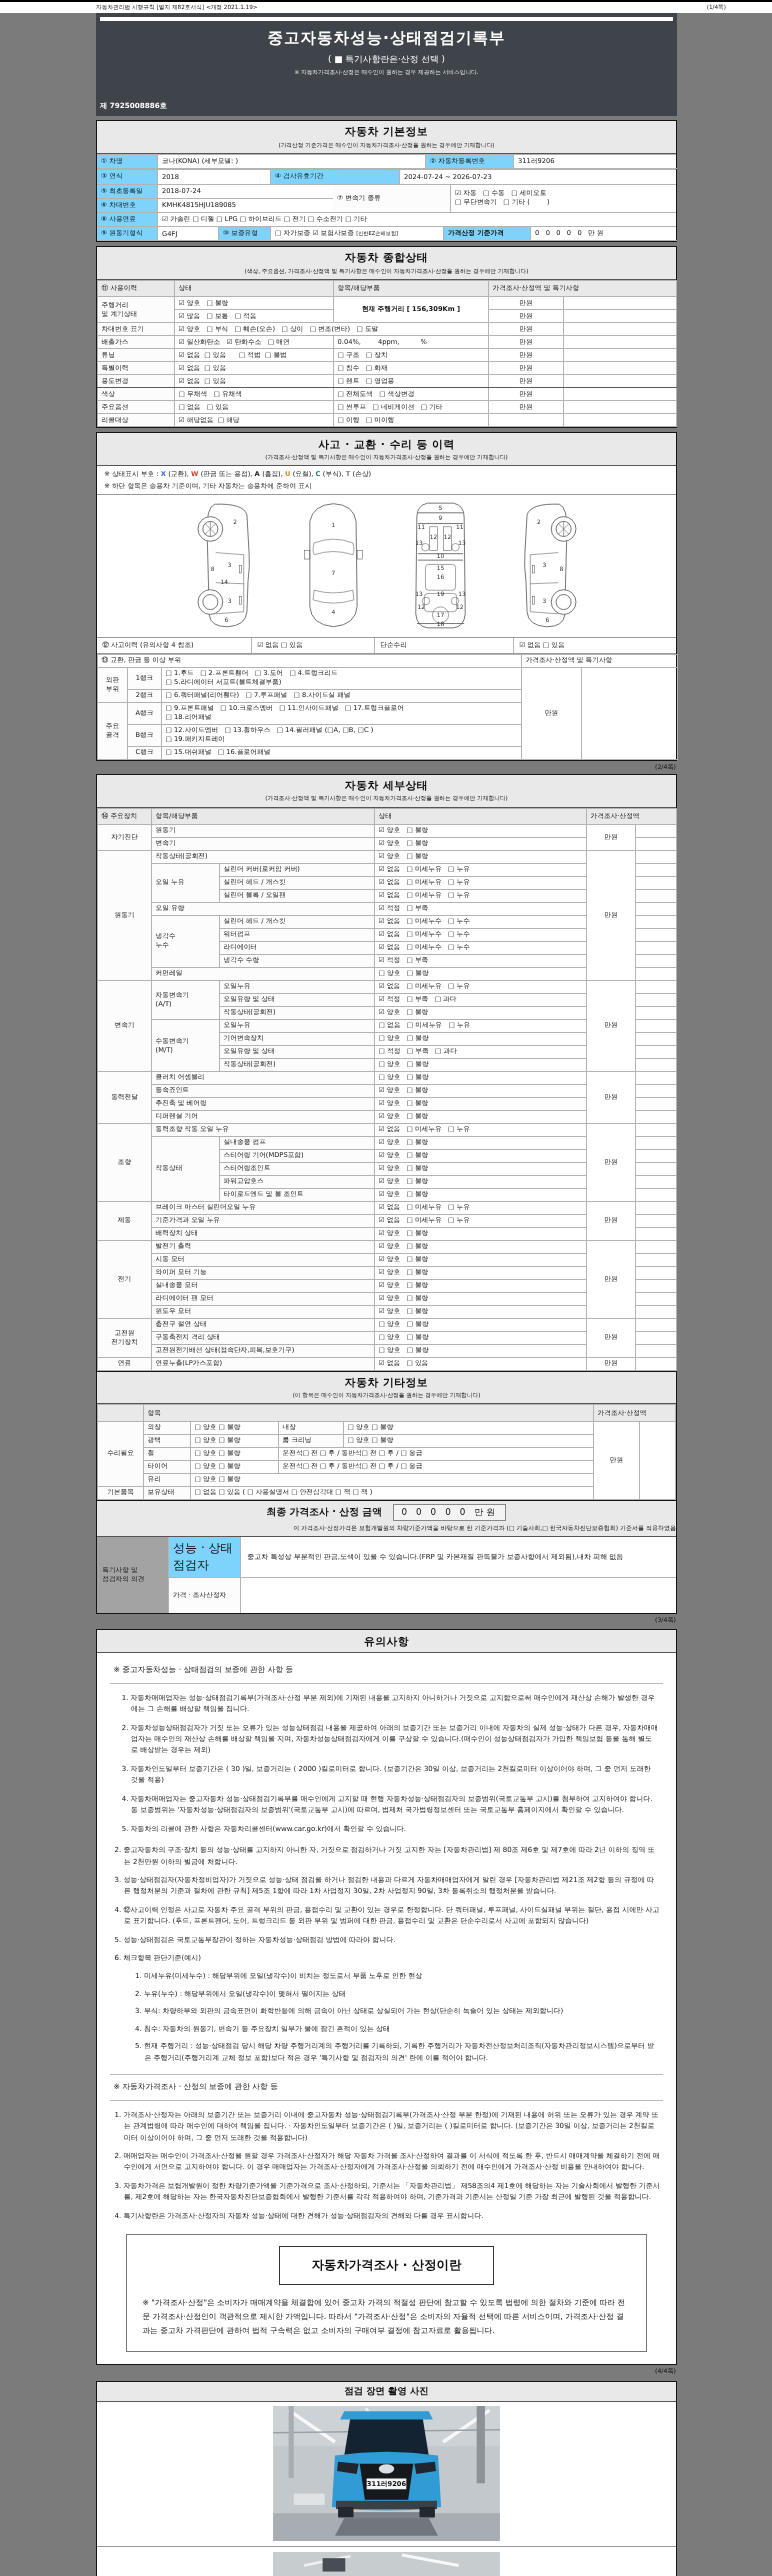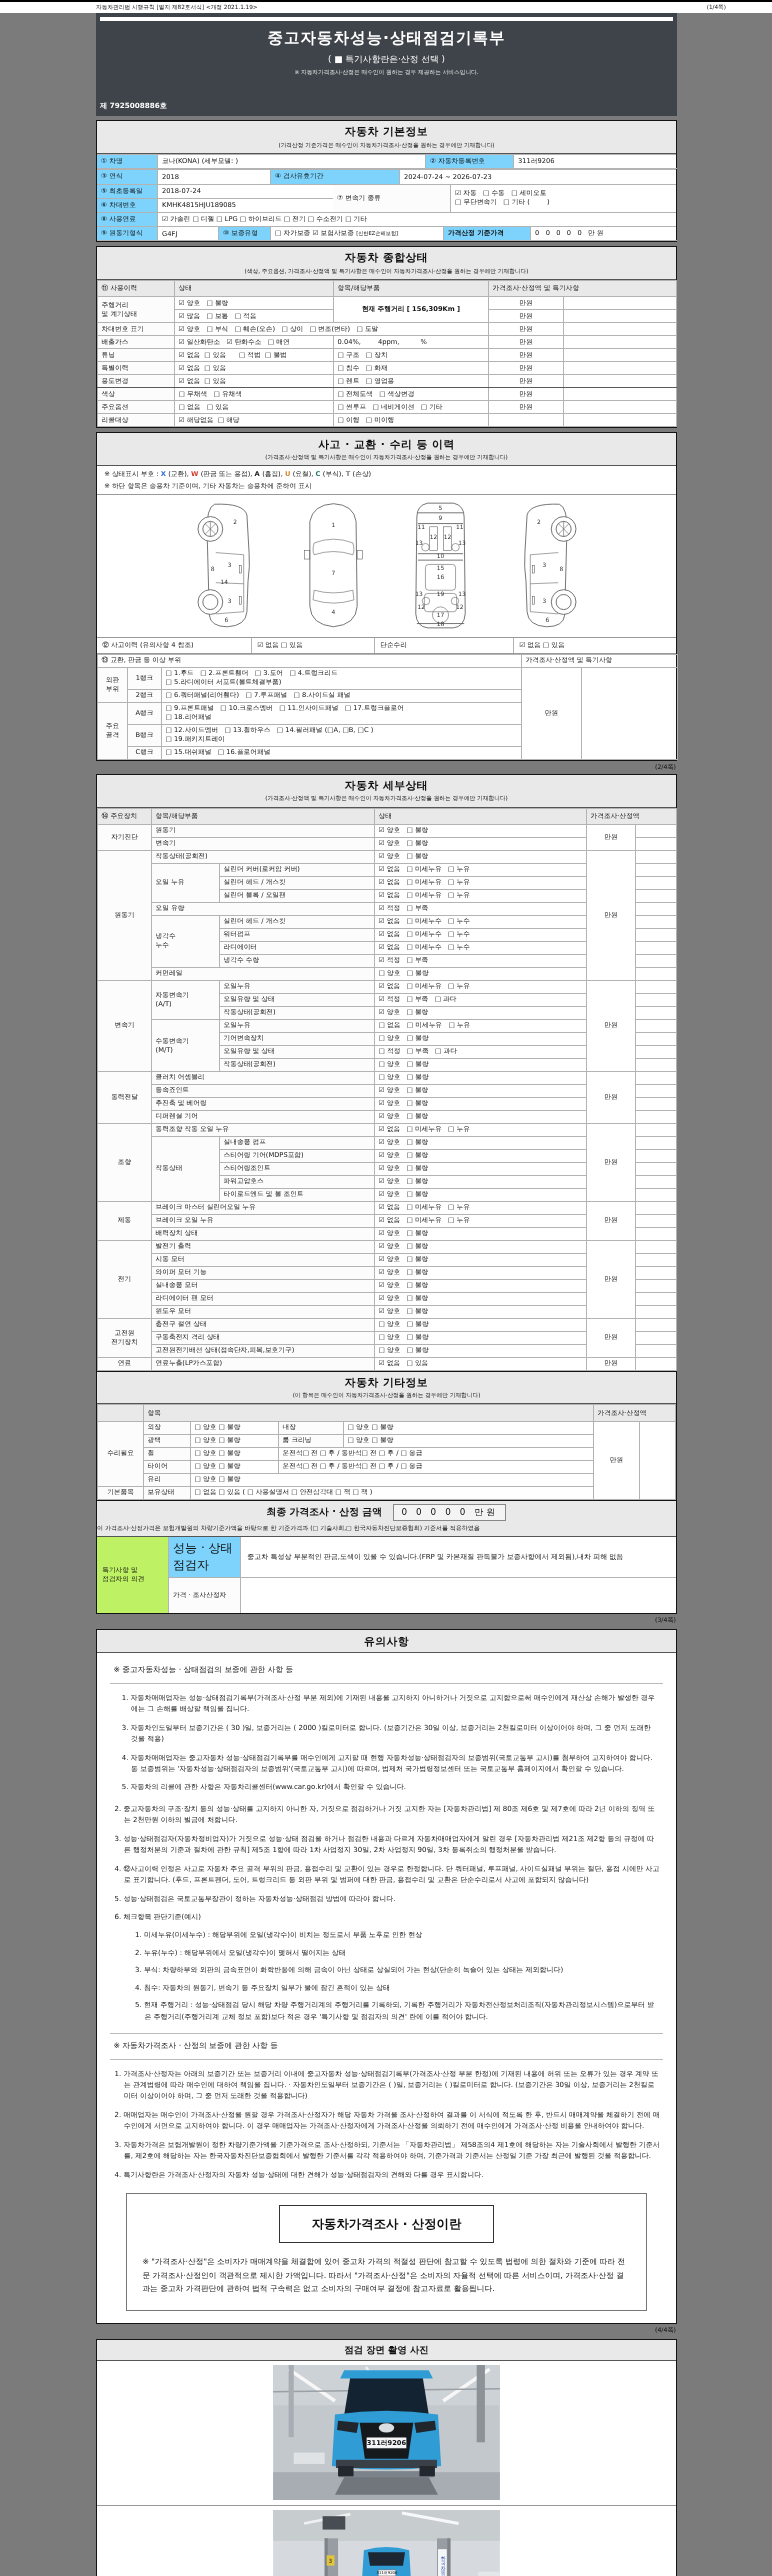--- a/index.html
+++ b/index.html
@@ -32,21 +32,21 @@
 .legend{padding:4.1px 7.2px 3.1px;border-bottom:0.5px solid #999;font-size:6.7px}
 .legend .l2{margin-top:2.6px}
 .c-x{color:#2b6cd4;font-weight:bold}.c-w{color:#d43b2b;font-weight:bold}.c-a{color:#222;font-weight:bold}
 .c-u{color:#d4862b;font-weight:bold}.c-c{color:#2a7d6e;font-weight:bold}.c-t{color:#777;font-weight:bold}
 .diagrams{display:flex;justify-content:center;gap:30px;padding:6.2px 0 7.2px;border-bottom:0.5px solid #999}
 .diagrams svg{display:block}
 .accrow{display:grid;grid-template-columns:155px 123px 139px 163px;border-bottom:0.5px solid #999}
 .accrow>div{padding:2.6px 5.2px;font-size:6.7px;border-right:0.5px solid #b3b3b3}
 .accrow>div:last-child{border-right:none}
 .pgmark{width:581px;margin-left:96px;text-align:right;font-size:6.2px;padding:2.1px 1px;color:#111}
-.finalband{background:#e9e9e9;border-bottom:0.5px solid #555;padding:3.6px 0 3.1px;text-align:left}
+.finalband{background:#e9e9e9;border-bottom:0.5px solid #555;padding:3.6px 0 3.1px;text-align:right}
 .fp-row{display:flex;justify-content:center;align-items:center;gap:11.3px}
 .fp-lbl{font-size:9.8px;font-weight:bold}
 .fp-val{border:0.5px solid #888;background:#f4f4f4;font-size:8.8px;padding:1.5px 7.2px;letter-spacing:3.1px}
 .fp-note{font-size:6px;margin-top:2.6px}
 .notice-body{padding:5.2px 13.4px 9.3px;font-size:7px;line-height:1.62}
 .n-sec{border-bottom:0.5px solid #bbb;padding:6.2px 3.1px;font-size:7.7px}
 .n-item{padding:3.6px 4.1px 3.6px 20.6px;text-indent:-9.3px;white-space:pre-line}
 .n-item2{padding:3.6px 2.1px 3.6px 13.4px;text-indent:-9.3px;white-space:pre-line}
 .n-crit{padding:3.1px 4.1px 3.1px 34px;text-indent:-9.3px;white-space:pre-line}
 .pdbox{border:0.5px solid #777;margin:8.2px 15.5px 3.1px;padding:11.3px 15.5px 13.4px}
@@ -543,21 +543,21 @@
           <td></td>
         </tr>
         <tr>
           <td class="lbl ctr pre" rowspan="3">제동</td>
           <td class="lbl" colspan="2">브레이크 마스터 실린더오일 누유</td>
           <td class="pre">☑ 없음   □ 미세누유   □ 누유</td>
           <td class="price" rowspan="3">만원</td>
           <td></td>
         </tr>
         <tr>
-          <td class="lbl" colspan="2">브레이크 오일 누유</td>
+          <td class="lbl" colspan="2">기준가격과 오일 누유</td>
           <td class="pre">☑ 없음   □ 미세누유   □ 누유</td>
           <td></td>
         </tr>
         <tr>
           <td class="lbl" colspan="2">배력장치 상태</td>
           <td class="pre">☑ 양호   □ 불량</td>
           <td></td>
         </tr>
         <tr>
           <td class="lbl ctr pre" rowspan="6">전기</td>
@@ -677,38 +677,39 @@
   </table>
 
   <div class="finalband" style="border-top:1px solid #141414">
     <div class="fp-row">
       <span class="fp-lbl">최종 가격조사 · 산정 금액</span>
       <span class="fp-val">0  0  0  0  0 만원</span>
     </div>
     <div class="fp-note">이 가격조사·산정가격은 보험개발원의 차량기준가액을 바탕으로 한 기준가격과 (□ 기술사회,□ 한국자동차진단보증협회) 기준서를 적용하였음</div>
   </div>
   <div style="display:grid;grid-template-columns:72px 72px 435px">
-    <div style="grid-row:span 2;border-right:0.5px solid #b3b3b3;display:flex;align-items:center;padding:3.1px 5.2px;font-size:6.7px;white-space:pre-line;background:#bef264">특기사항 및
+    <div style="grid-row:span 2;border-right:0.5px solid #b3b3b3;display:flex;align-items:center;padding:3.1px 5.2px;font-size:6.7px;white-space:pre-line;background:#a3a3a3">특기사항 및
 점검자의 의견</div>
     <div style="border-right:0.5px solid #b3b3b3;border-bottom:0.5px solid #b3b3b3;display:flex;align-items:center;padding:3.1px 4.1px;font-size:12px;background:#7dd3fc;min-height:32px">성능 · 상태점검자</div>
     <div style="border-bottom:0.5px solid #b3b3b3;display:flex;align-items:center;padding:3.1px 6.2px;font-size:7px">중고차 특성상 부분적인 판금,도색이 있을 수 있습니다.(FRP 및 카본재질 판독불가 보증사항에서 제외됨),내차 피해 없음</div>
     <div style="border-right:0.5px solid #b3b3b3;display:flex;align-items:center;padding:3.1px 4.1px;font-size:6.7px;background:#fcfcfc;min-height:35px">가격 · 조사산정자</div>
     <div style="padding:3.1px 6.2px;font-size:7px"></div>
   </div>
 </div>
 <div class="pgmark">(3/4쪽)</div>
 
 <div class="doc box" style="margin-top:2.1px">
   <div class="band">
     <div class="bt">유의사항</div>
   </div>
   <div class="notice-body">
     <div class="n-sec">※ 중고자동차성능 · 상태점검의 보증에 관한 사항 등</div>
     <div id="n-a" style="padding-top:5.2px">
         <div class="n-item">1.  자동차매매업자는 성능·상태점검기록부(가격조사·산정 부분 제외)에 기재된 내용을 고지하지 아니하거나 거짓으로 고지함으로써 매수인에게 재산상 손해가 발생한 경우에는 그 손해를 배상할 책임을 집니다.</div>
+        <div class="n-item">2.  자동차성능상태점검자가 거짓 또는 오류가 있는 성능상태점검 내용을 제공하여 아래의 보증기간 또는 보증거리 이내에 자동차의 실제 성능·상태가 다른 경우, 자동차매매업자는 매수인의 재산상 손해를 배상할 책임을 지며, 자동차성능상태점검자에게 이를 구상할 수 있습니다.(매수인이 성능상태점검자가 가입한 책임보험 등을 통해 별도로 배상받는 경우는 제외)</div>
         <div class="n-item">3.  자동차인도일부터 보증기간은 ( 30 )일, 보증거리는 ( 2000 )킬로미터로 합니다. (보증기간은 30일 이상, 보증거리는 2천킬로미터 이상이어야 하며, 그 중 먼저 도래한 것을 적용)</div>
         <div class="n-item">4.  자동차매매업자는 중고자동차 성능·상태점검기록부를 매수인에게 고지할 때 현행 자동차성능·상태점검자의 보증범위(국토교통부 고시)를 첨부하여 고지하여야 합니다. 동 보증범위는 '자동차성능·상태점검자의 보증범위'(국토교통부 고시)에 따르며, 법제처 국가법령정보센터 또는 국토교통부 홈페이지에서 확인할 수 있습니다.</div>
         <div class="n-item">5.  자동차의 리콜에 관한 사항은 자동차리콜센터(www.car.go.kr)에서 확인할 수 있습니다.</div>
       </div>
     <div id="n-b" style="padding-top:3.1px">
         <div class="n-item2">2.  중고자동차의 구조·장치 등의 성능·상태를 고지하지 아니한 자, 거짓으로 점검하거나 거짓 고지한 자는 [자동차관리법] 제 80조 제6호 및 제7호에 따라 2년 이하의 징역 또는 2천만원 이하의 벌금에 처합니다.</div>
         <div class="n-item2">3.  성능·상태점검자(자동차정비업자)가 거짓으로 성능·상태 점검을 하거나 점검한 내용과 다르게 자동차매매업자에게 알린 경우 [자동차관리법 제21조 제2항 등의 규정에 따른 행정처분의 기준과 절차에 관한 규칙] 제5조 1항에 따라 1차 사업정지 30일, 2차 사업정지 90일, 3차 등록취소의 행정처분을 받습니다.</div>
         <div class="n-item2">4.  ⑫사고이력 인정은 사고로 자동차 주요 골격 부위의 판금, 용접수리 및 교환이 있는 경우로 한정합니다. 단 쿼터패널, 루프패널, 사이드실패널 부위는 절단, 용접 시에만 사고로 표기합니다. (후드, 프론트펜더, 도어, 트렁크리드 등 외판 부위 및 범퍼에 대한 판금, 용접수리 및 교환은 단순수리로서 사고에 포함되지 않습니다)</div>
         <div class="n-item2">5.  성능·상태점검은 국토교통부장관이 정하는 자동차성능·상태점검 방법에 따라야 합니다.</div>
         <div class="n-item2">6.  체크항목 판단기준(예시)</div>

